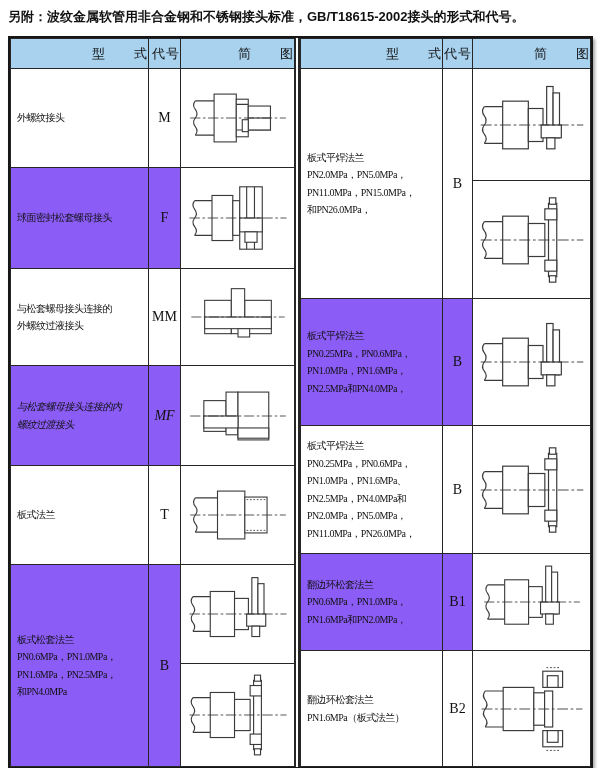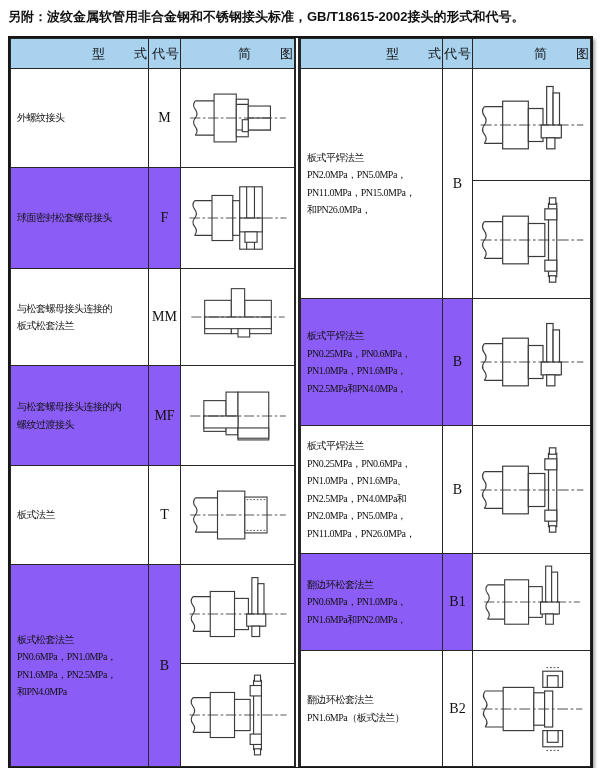--- a/index.html
+++ b/index.html
@@ -82,37 +82,37 @@
                 <rect class="ln" x="54" y="28" width="8" height="40"></rect>
                 <rect class="ln" x="62" y="12" width="26" height="72"></rect>
                 <path class="nf" d="M70,12 V84 M79,12 V84"></path>
                 <rect class="ln" x="62" y="48" width="26" height="16" fill="url(#h1)"></rect>
                 <rect class="ln" x="68" y="64" width="14" height="12" fill="url(#h1)"></rect>
                 <path class="cl" d="M4,48 H116"></path>
               </svg></td>
       </tr>
       <tr style="height:97px;">
         <td class="type">与松套螺母接头连接的
-板式松套法兰</td>
+外螺纹过液接头</td>
         <td class="code">MM</td>
         <td class="diag"><svg class="dg" width="104" height="80" viewBox="0 0 120 96" preserveAspectRatio="xMidYMid meet">
        <defs>
                   <pattern id="h2" width="4" height="4" patternUnits="userSpaceOnUse" patternTransform="rotate(45)">
          <line x1="0" y1="0" x2="0" y2="4" stroke="#555" stroke-width="1.4"></line>
        </pattern>
                 </defs>
                 <rect class="ln" x="20" y="28" width="32" height="40"></rect>
                 <rect class="ln" x="68" y="28" width="32" height="40"></rect>
                 <rect class="ln" x="52" y="14" width="16" height="54"></rect>
                 <rect class="ln" x="20" y="48" width="80" height="14" fill="url(#h2)"></rect>
                 <rect class="ln" x="60" y="62" width="14" height="10" fill="url(#h2)"></rect>
                 <path class="cl" d="M4,48 H116"></path>
               </svg></td>
       </tr>
-      <tr style="height:100px;">
+      <tr style="height:100px;font-style:italic;">
         <td class="type yl">与松套螺母接头连接的内
 螺纹过渡接头</td>
         <td class="code yl">MF</td>
         <td class="diag"><svg class="dg" width="104" height="82" viewBox="0 0 120 96" preserveAspectRatio="xMidYMid meet">
        <defs>
                   <pattern id="h3" width="4" height="4" patternUnits="userSpaceOnUse" patternTransform="rotate(45)">
          <line x1="0" y1="0" x2="0" y2="4" stroke="#555" stroke-width="1.4"></line>
        </pattern>
                 </defs>
                 <rect class="ln" x="20" y="30" width="26" height="36"></rect>

